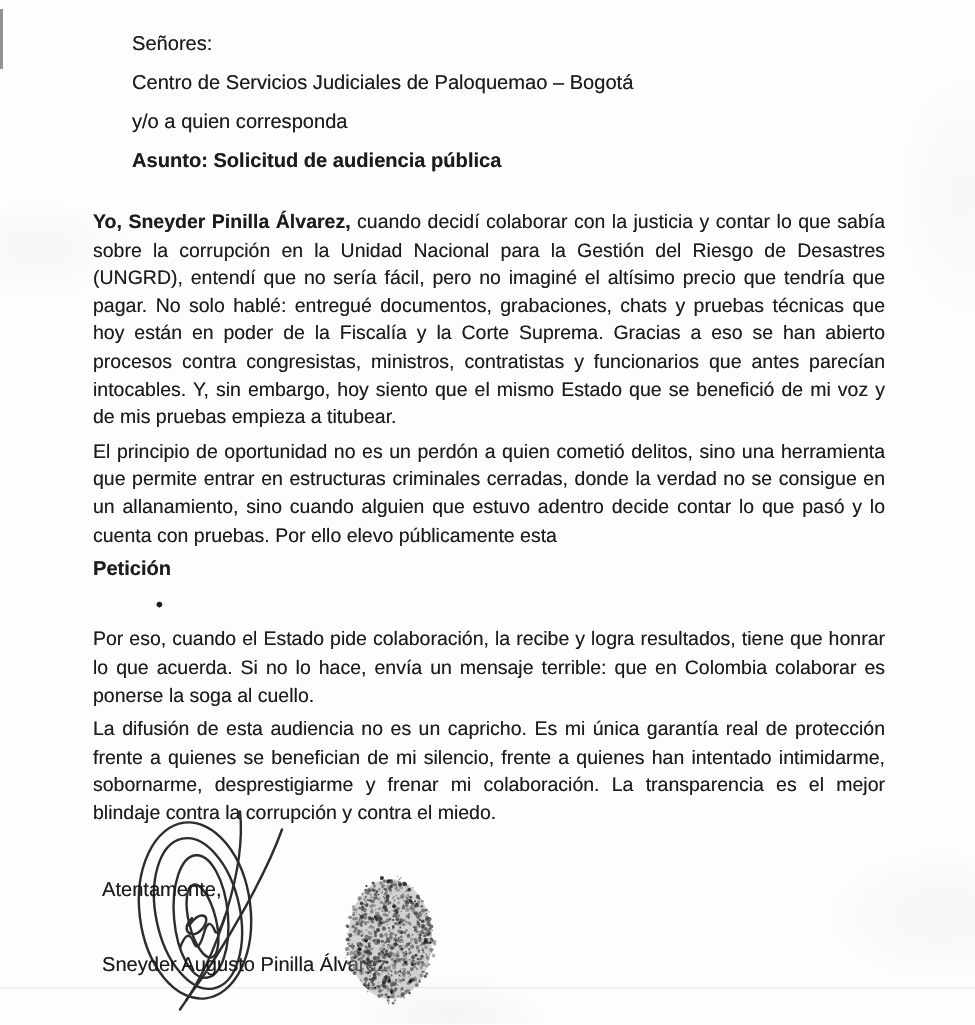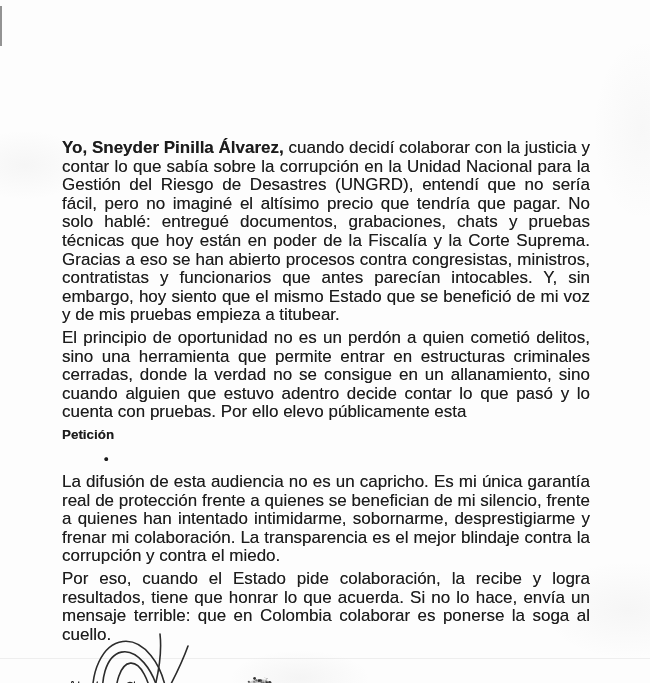--- a/index.html
+++ b/index.html
@@ -27,21 +27,21 @@
     background:rgba(0,0,0,0.06);
   }
   .recipient-block { position:absolute; top:22px; left:88px; }
   .recipient-block p {
     margin:0 0 12px 0; font-size:13.4px; line-height:14px;
     text-shadow:0 0 0.3px rgba(20,20,20,0.6);
   }
   .subject { font-weight:bold; }
   .letter-body { position:absolute; top:139px; left:62px; width:528px; }
   .letter-body p {
-    margin:0 0 4px 0; font-size:17px; line-height:18.6px;
+    margin:0 0 4px 0; font-size:13px; line-height:18.6px;
     text-align:justify; text-shadow:0 0 0.3px rgba(20,20,20,0.55);
   }
   .lead { font-weight:bold; }
   .petition-heading {
     text-align:left; font-weight:bold; font-size:13.4px !important;
     margin:0 0 5px 0 !important;
   }
   .bullet-row {
     display:flex; margin:0 0 5px 42px; font-weight:bold;
     font-size:13px; line-height:18.6px;
@@ -58,35 +58,41 @@
   .signature-svg { position:absolute; left:12px; top:-47px; }
   .fingerprint-svg { position:absolute; left:159px; top:-2px; }
 </style>
 </head>
 <body>
 
 <div class="page">
 
   <div class="scan-edge-mark"></div>
 
+  <div class="recipient-block">
+    <p>Señores:</p>
+    <p>Centro de Servicios Judiciales de Paloquemao – Bogotá</p>
+    <p>y/o a quien corresponda</p>
+    <p class="subject">Asunto: Solicitud de audiencia pública</p>
+  </div>
 
   <div class="letter-body">
     <p><span class="lead">Yo, Sneyder Pinilla Álvarez,</span><span> cuando decidí colaborar con la justicia y contar lo que sabía sobre la corrupción en la Unidad Nacional para la Gestión del Riesgo de Desastres (UNGRD), entendí que no sería fácil, pero no imaginé el altísimo precio que tendría que pagar. No solo hablé: entregué documentos, grabaciones, chats y pruebas técnicas que hoy están en poder de la Fiscalía y la Corte Suprema. Gracias a eso se han abierto procesos contra congresistas, ministros, contratistas y funcionarios que antes parecían intocables. Y, sin embargo, hoy siento que el mismo Estado que se benefició de mi voz y de mis pruebas empieza a titubear.</span></p>
 
     <p>El principio de oportunidad no es un perdón a quien cometió delitos, sino una herramienta que permite entrar en estructuras criminales cerradas, donde la verdad no se consigue en un allanamiento, sino cuando alguien que estuvo adentro decide contar lo que pasó y lo cuenta con pruebas. Por ello elevo públicamente esta</p>
 
     <p class="petition-heading">Petición</p>
 
     <div class="bullet-row">
       <span class="bullet-marker">•</span>
     </div>
 
+    <p>Por eso, cuando el Estado pide colaboración, la recibe y logra resultados, tiene que honrar lo que acuerda. Si no lo hace, envía un mensaje terrible: que en Colombia colaborar es ponerse la soga al cuello.</p>
+
     <p>La difusión de esta audiencia no es un capricho. Es mi única garantía real de protección frente a quienes se benefician de mi silencio, frente a quienes han intentado intimidarme, sobornarme, desprestigiarme y frenar mi colaboración. La transparencia es el mejor blindaje contra la corrupción y contra el miedo.</p>
-
-    <p>Por eso, cuando el Estado pide colaboración, la recibe y logra resultados, tiene que honrar lo que acuerda. Si no lo hace, envía un mensaje terrible: que en Colombia colaborar es ponerse la soga al cuello.</p>
 
     <div class="closing-block">
       <p class="closing-line">Atentamente,</p>
       <p>Sneyder Augusto Pinilla Álvarez</p>
 
       <svg class="signature-svg" width="127" height="143" viewBox="0 0 127 143">
         <g fill="none" stroke="#161616" stroke-width="1.6" stroke-linecap="round" opacity="0.9">
           <ellipse cx="50" cy="70" rx="37" ry="59" transform="rotate(-7 50 70)"></ellipse>
           <ellipse cx="52" cy="72" rx="28" ry="51" transform="rotate(-12 52 72)"></ellipse>
           <ellipse cx="54" cy="74" rx="18" ry="41" transform="rotate(-5 54 74)"></ellipse>

